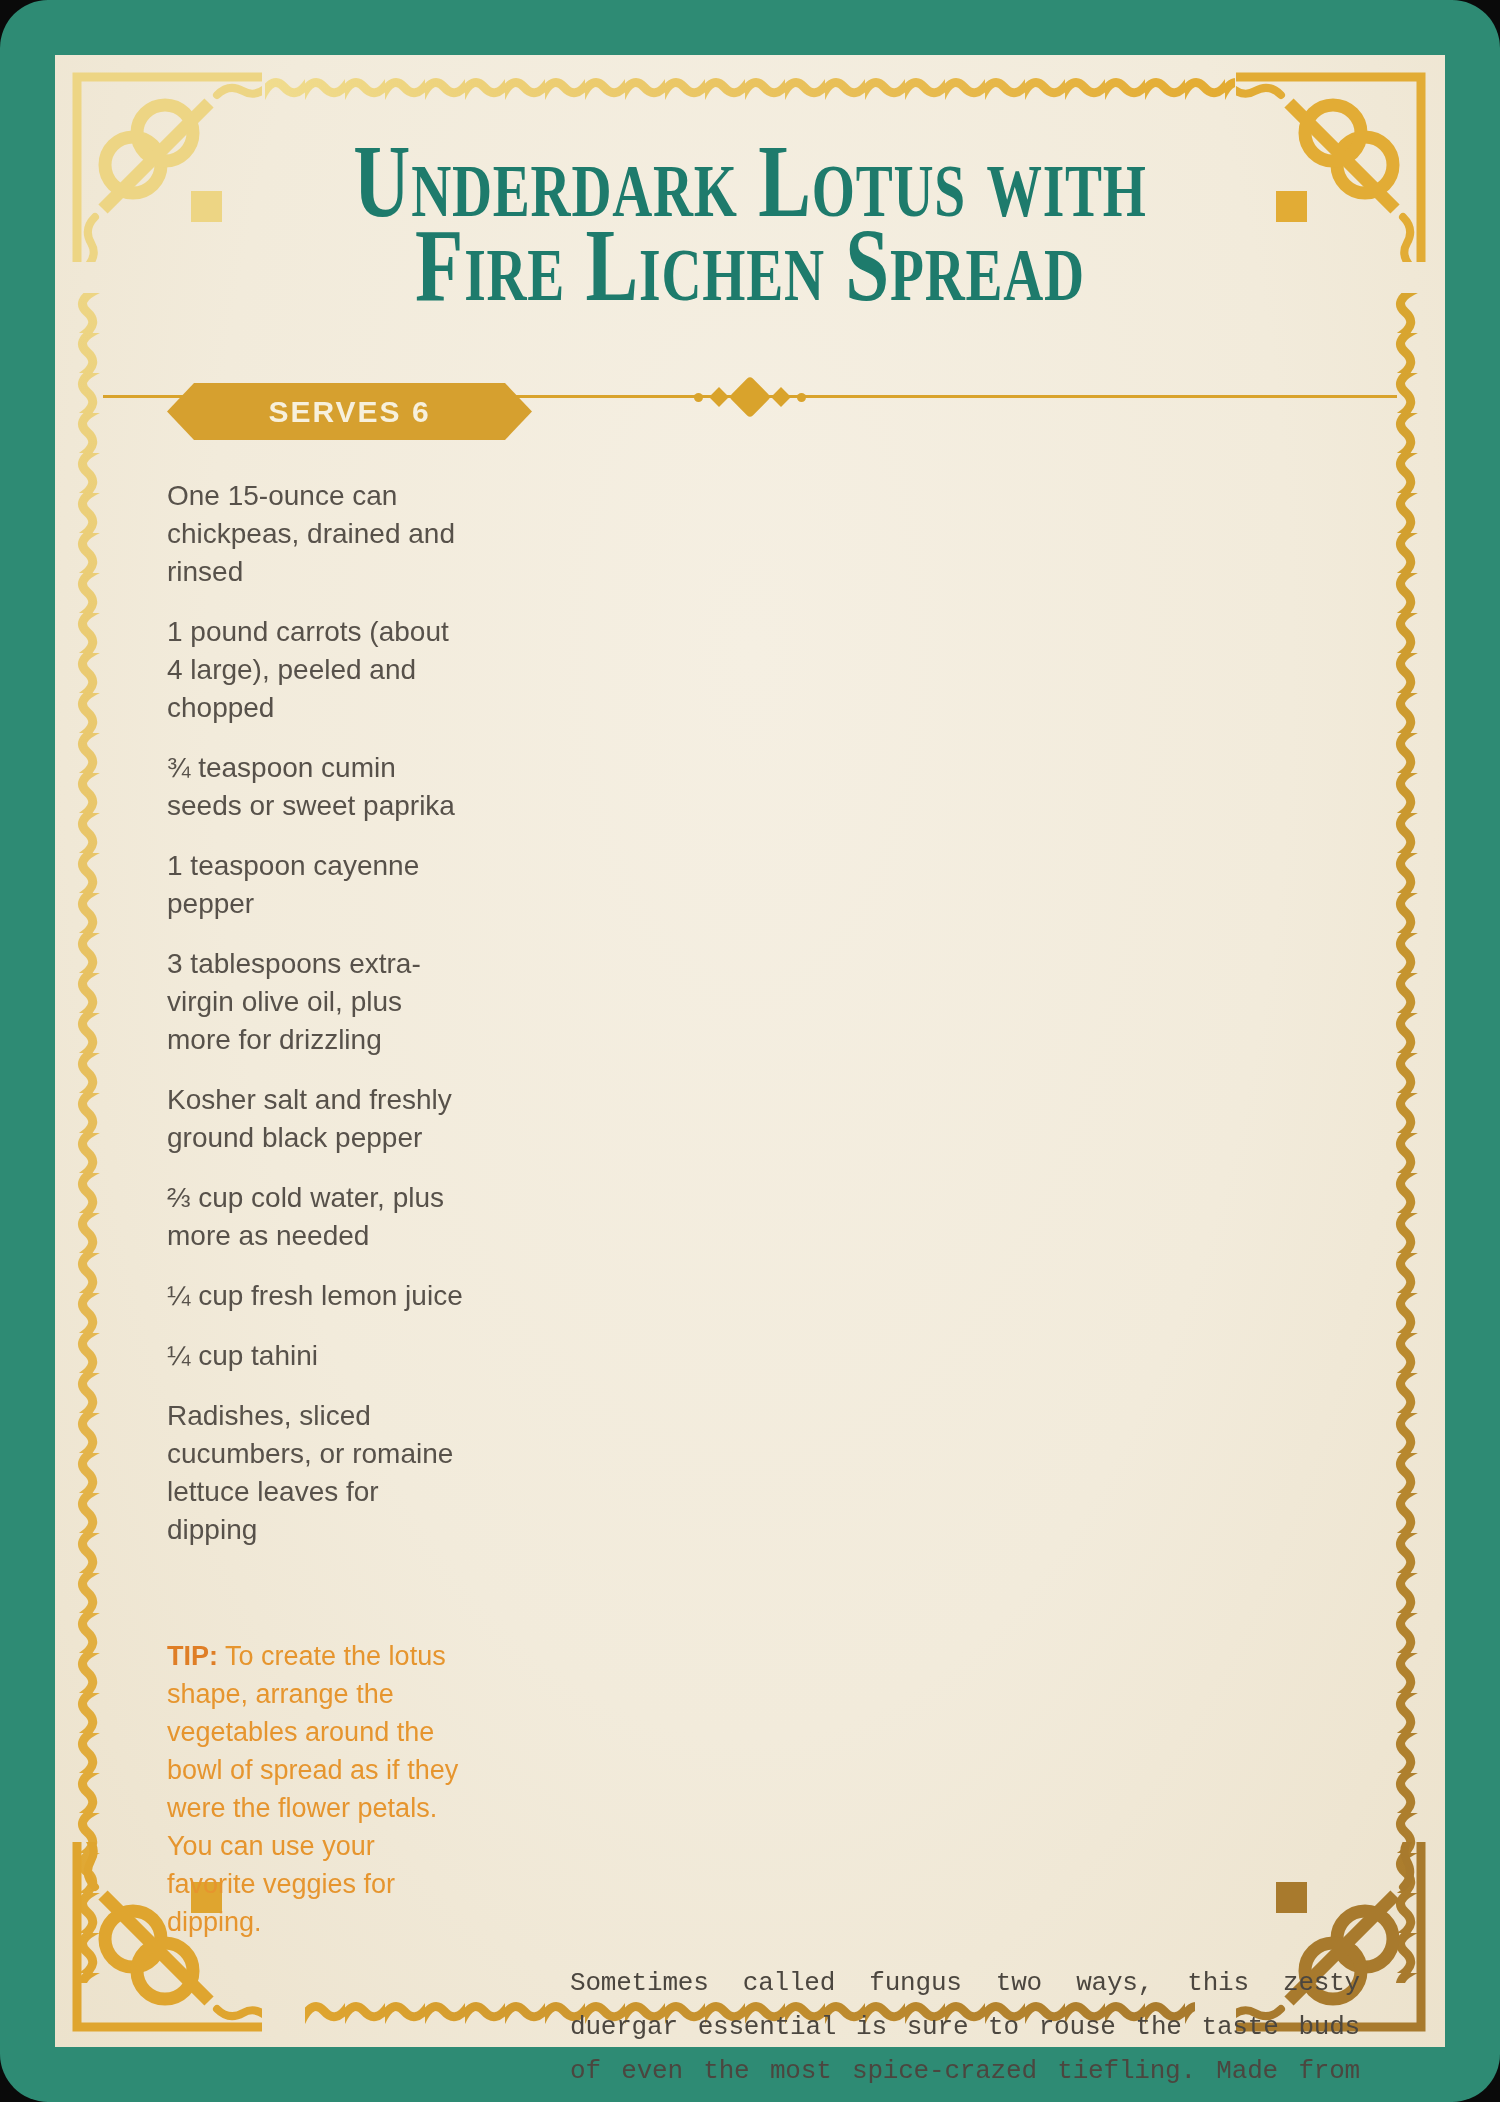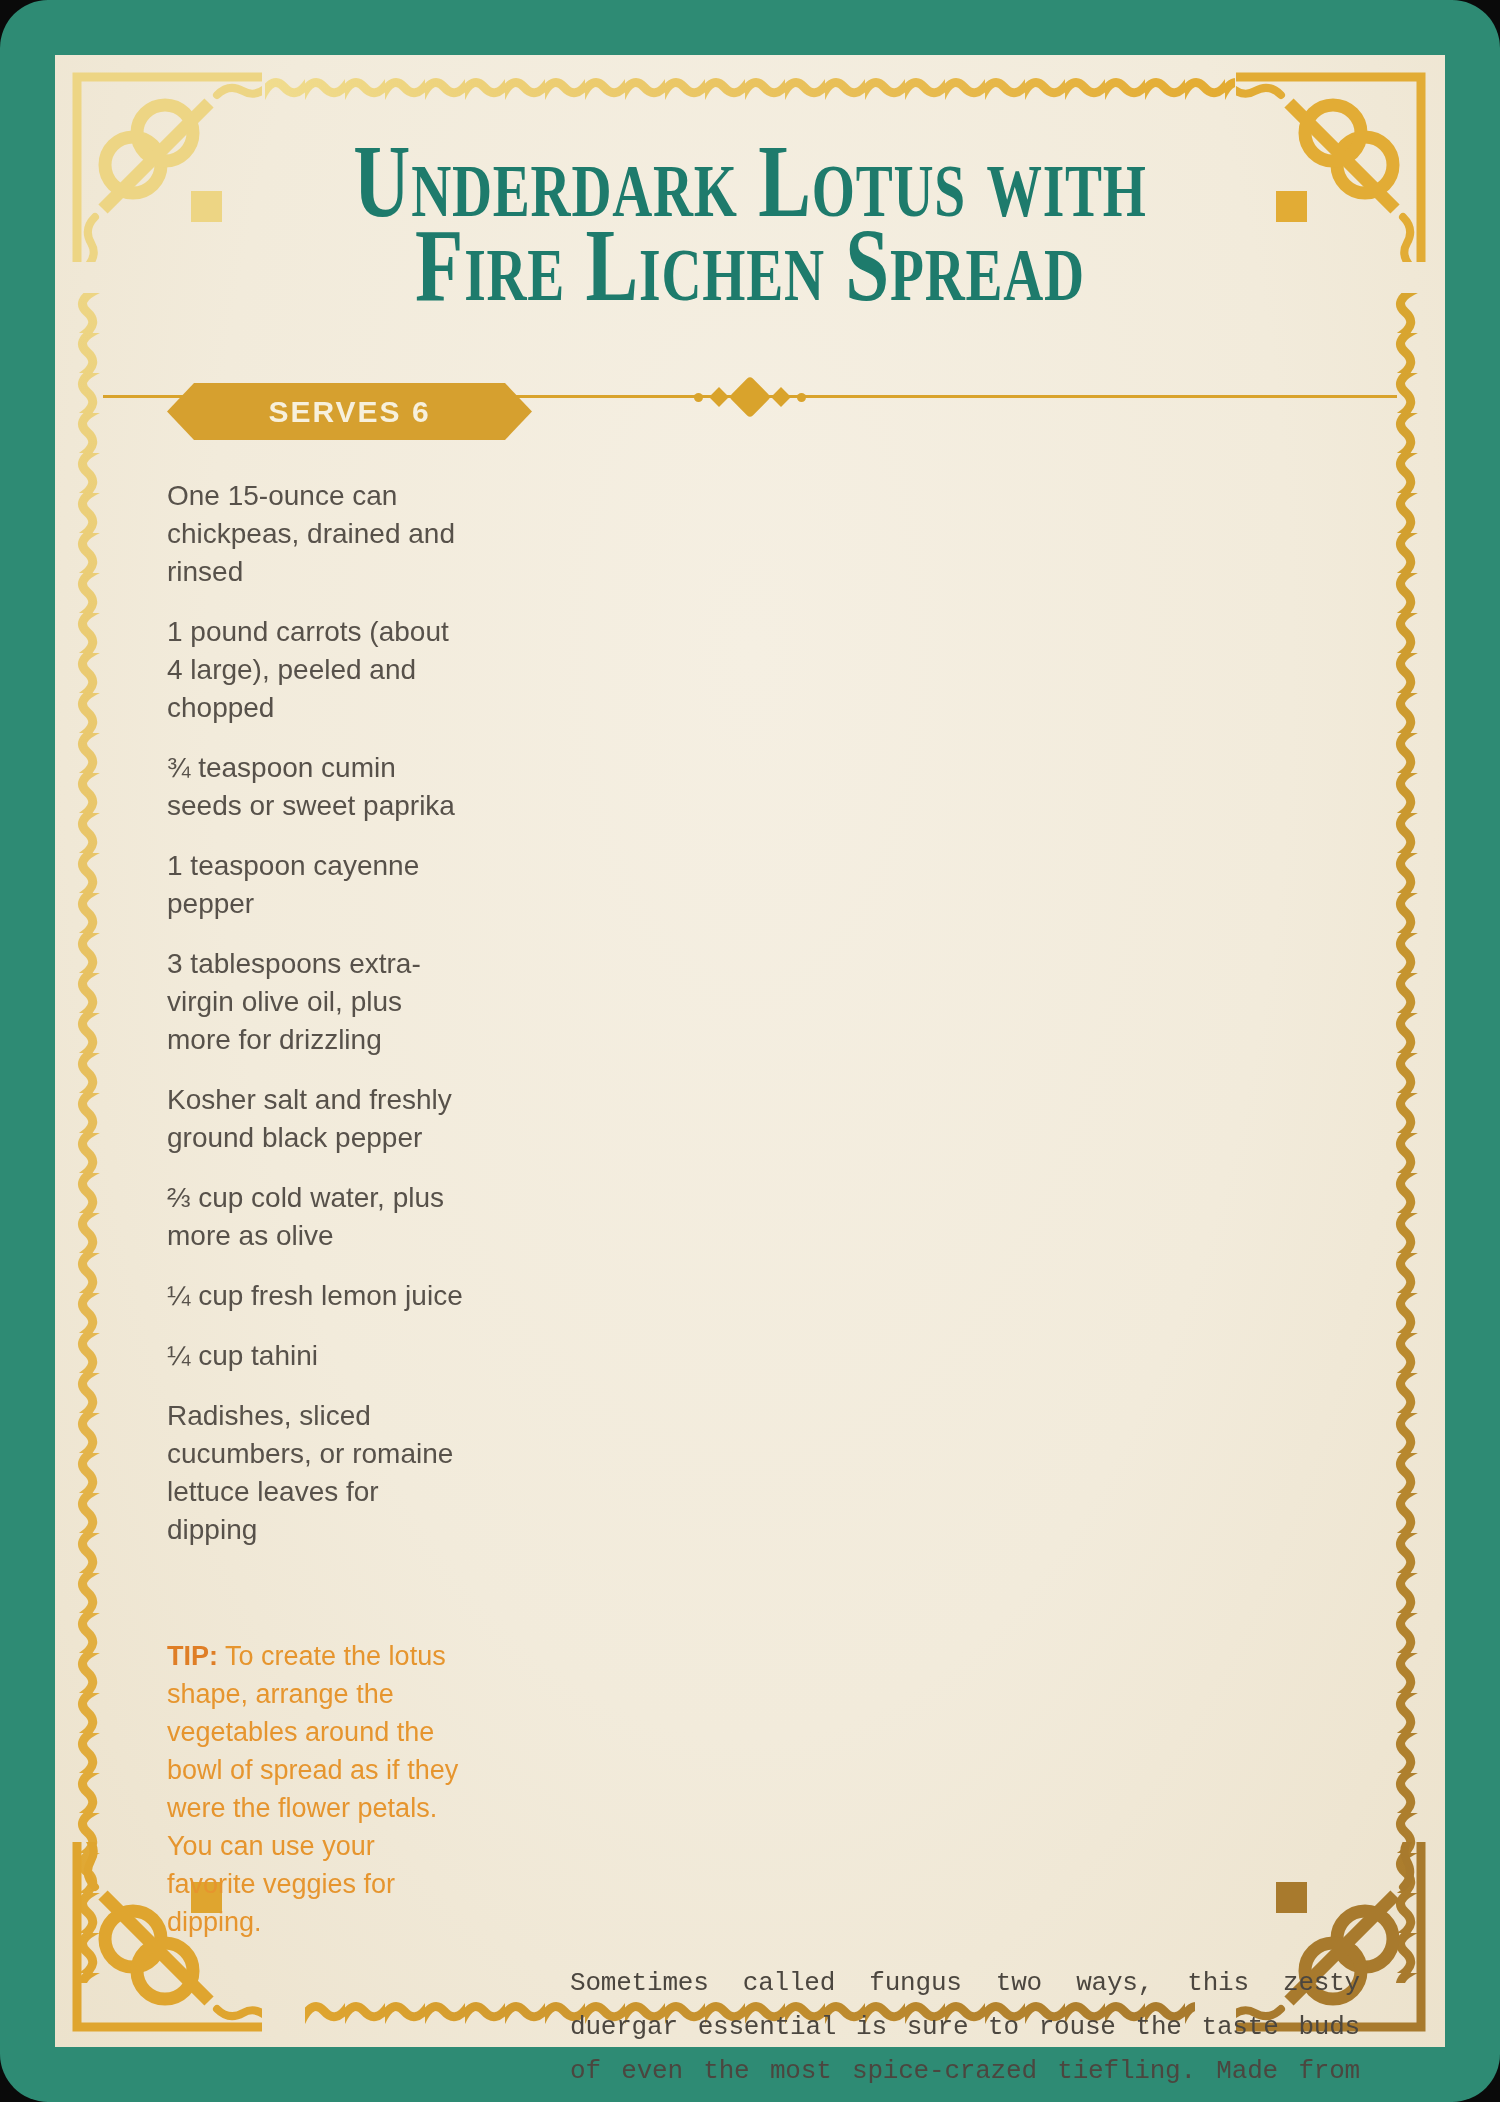--- a/index.html
+++ b/index.html
@@ -217,21 +217,21 @@
 
       <aside class="col-left">
         <div class="badge">SERVES 6</div>
         <ul class="ingredients">
           <li>One 15-ounce can chickpeas, drained and rinsed</li>
           <li>1 pound carrots (about 4 large), peeled and chopped</li>
           <li>¾ teaspoon cumin seeds or sweet paprika</li>
           <li>1 teaspoon cayenne pepper</li>
           <li>3 tablespoons extra-virgin olive oil, plus more for drizzling</li>
           <li>Kosher salt and freshly ground black pepper</li>
-          <li>⅔ cup cold water, plus more as olive</li>
+          <li>⅔ cup cold water, plus more as needed</li>
           <li>¼ cup fresh lemon juice</li>
           <li>¼ cup tahini</li>
           <li>Radishes, sliced cucumbers, or romaine lettuce leaves for dipping</li>
         </ul>
         <p class="tip"><b>TIP:</b> <span>To create the lotus shape, arrange the vegetables around the bowl of spread as if they were the flower petals. You can use your favorite veggies for dipping.</span></p>
       </aside>
 
       <article class="col-right">
         <p class="intro">Sometimes called fungus two ways, this zesty duergar essential is sure to rouse the taste buds of even the most spice-crazed tiefling. Made from the bright-white roots of Underdark lotus or bluecap fungus, these tubers are steamed and then cut thinly into crunchy, round slices, perfect for dipping. However, if you can’t source authentic Underdark produce, sliced radishes have a similar texture and flavor, and even jicama, cucumbers, or romaine lettuce can work in a pinch. The star of the show, however, is the spread, made from the pale-orange fire lichen fungus that is ground into a delectable spicy paste. But make sure to keep a waterorb handy—this stuff is hot!</p>
         <div class="diamond-sep">

